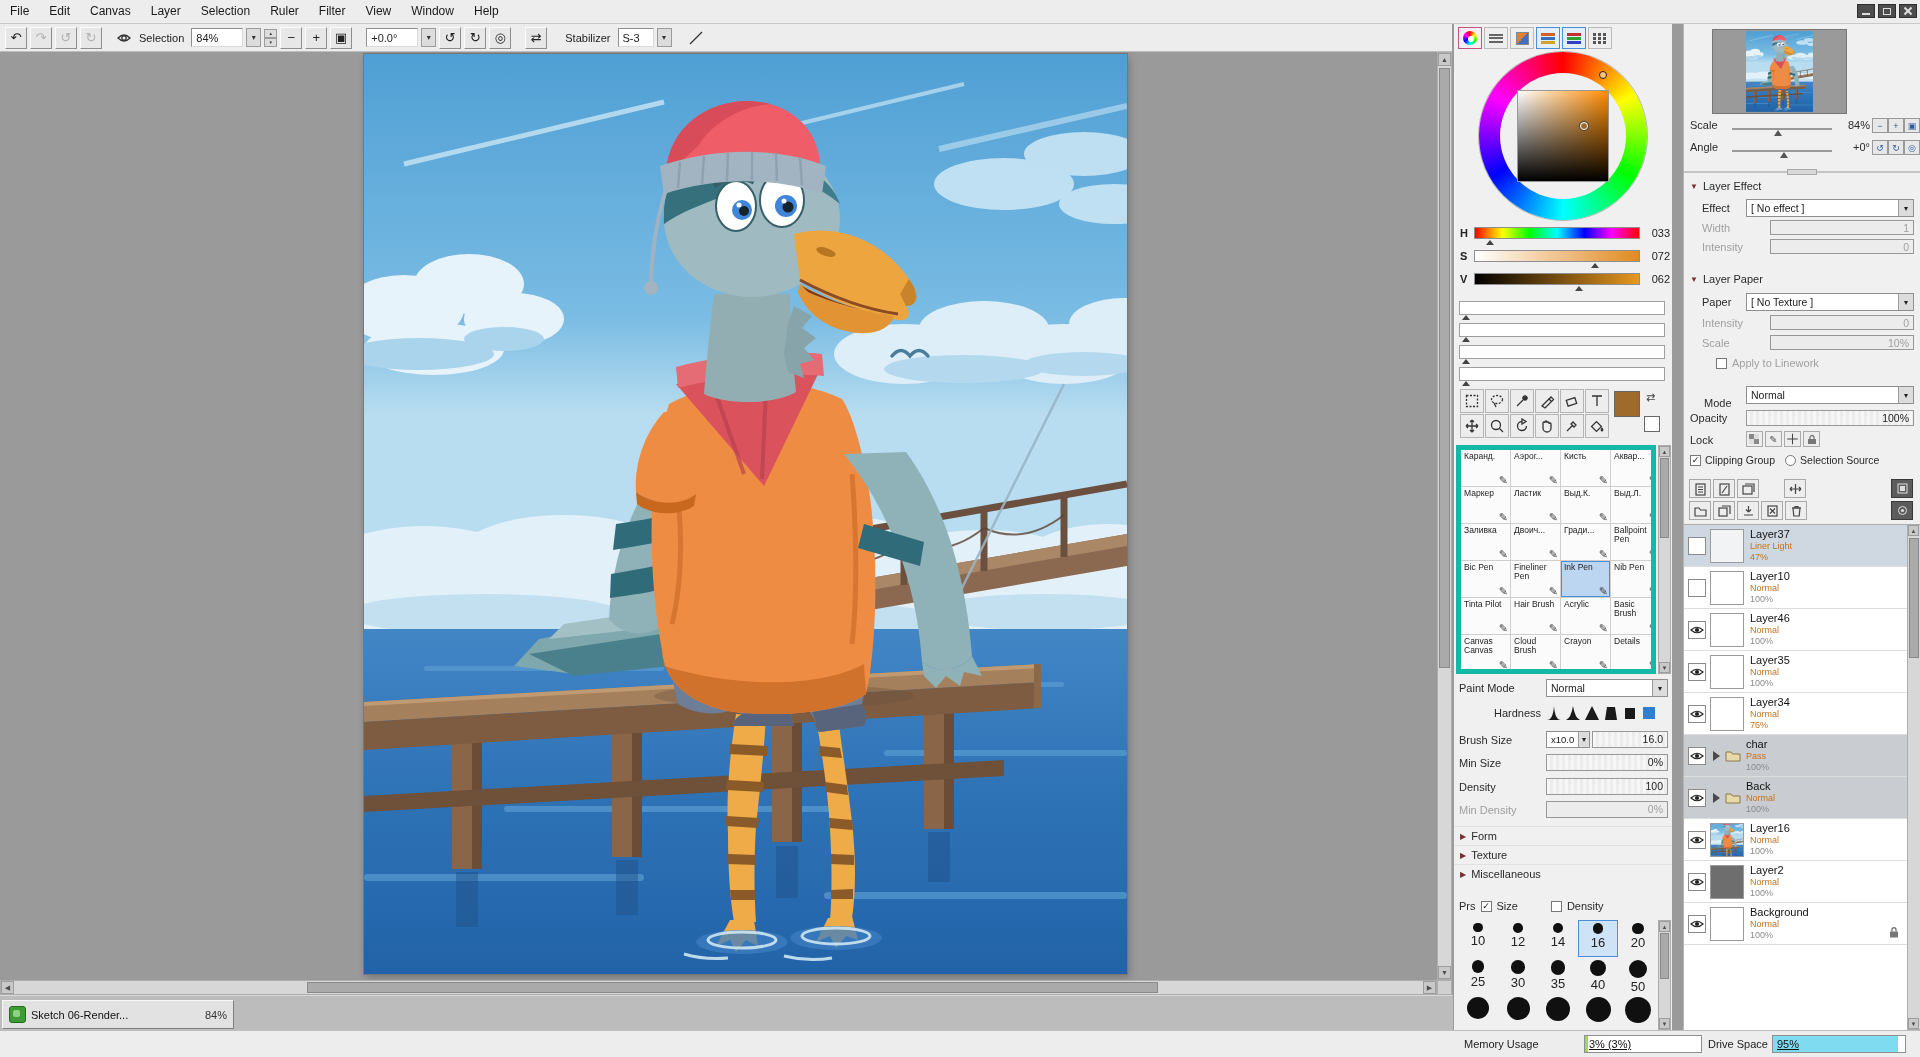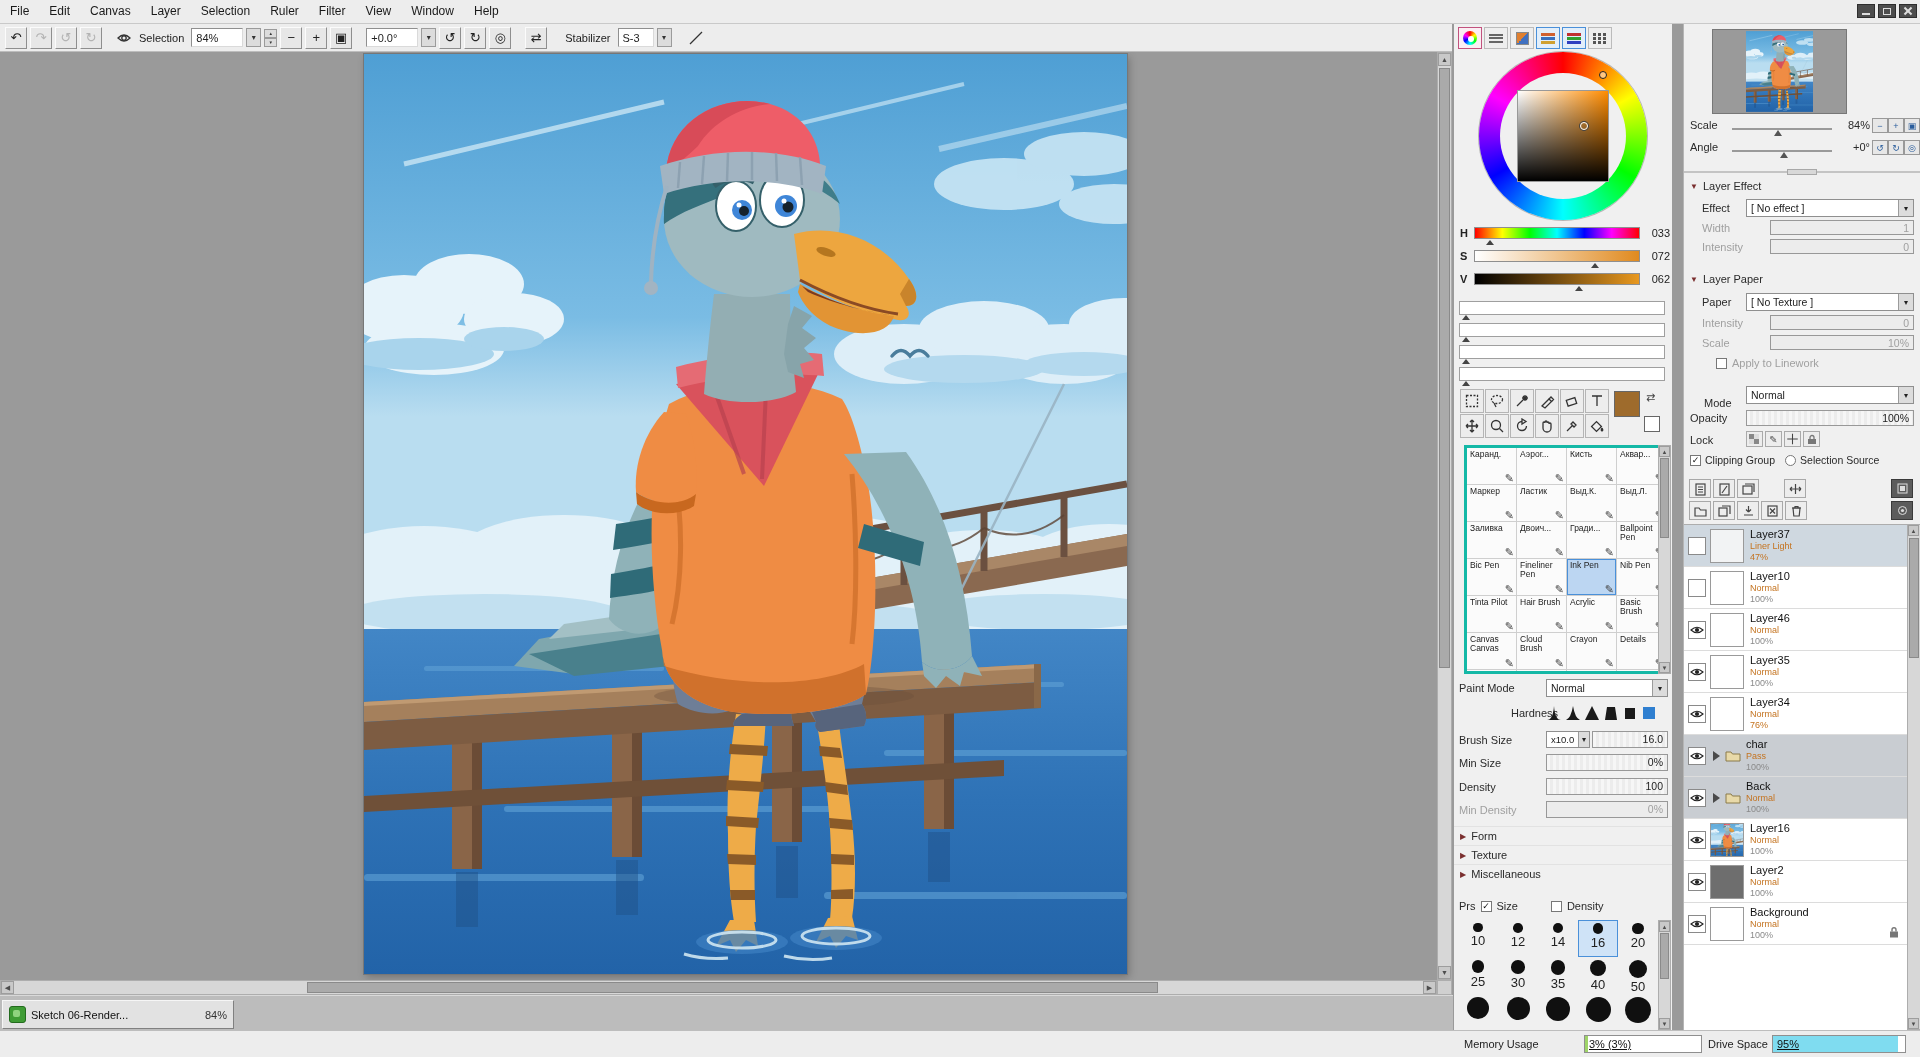--- a/index.html
+++ b/index.html
@@ -89,21 +89,21 @@
 .bar-val{background:linear-gradient(to right,#000,#e8981f);}
 .mixbar{position:absolute;left:5px;width:206px;height:14px;background:#fff;border:1px solid #9f9f9f;}
 .mixbar .mark{top:13px;left:2px;}
 
 .tool-btn{position:absolute;width:24px;height:24px;background:#ededed;border:1px solid #b5b5b5;display:flex;align-items:center;justify-content:center;}
 .tsvg{width:16px;height:16px;}
 .tsvg *{stroke:#333;fill:none;stroke-width:1.3;}
 .swatch-main{position:absolute;width:26px;height:26px;border:1px solid #666;}
 .swatch-sub{position:absolute;width:16px;height:16px;background:#fff;border:1px solid #666;}
 
-.brush-grid{position:absolute;left:10px;width:200px;display:grid;grid-template-columns:repeat(4,50px);grid-auto-rows:37px;overflow:hidden;border:3px solid #14b8a6;background:#0c4a6e;}
+.brush-grid{position:absolute;left:2px;width:200px;display:grid;grid-template-columns:repeat(4,50px);grid-auto-rows:37px;overflow:hidden;border:5px solid #14b8a6;background:#0c4a6e;}
 .brush-cell{position:relative;border-right:1px solid #cfcfcf;border-bottom:1px solid #cfcfcf;background:#fbfbfb;padding:2px 2px 0 3px;font-size:8.5px;line-height:1.1;color:#222;overflow:hidden;}
 .brush-cell.sel{background:#bcd6f2;box-shadow:inset 0 0 0 1px #4a90d9;}
 .brush-pen{position:absolute;right:2px;bottom:0;font-size:11px;color:#444;}
 
 .hshape{width:16px;height:16px;}
 
 .preset-grid{position:absolute;left:4px;width:200px;display:grid;grid-template-columns:repeat(5,40px);grid-auto-rows:37px;}
 .preset-cell{display:flex;flex-direction:column;align-items:center;justify-content:flex-start;padding-top:3px;gap:2px;}
 .preset-cell.sel{background:#cfe3f7;box-shadow:inset 0 0 0 1px #4a90d9;}
 .p-circle{background:#101010;border-radius:50%;}
@@ -820,21 +820,21 @@
           <span>▼</span>
         </div>
     </div>
 
     <div class="abs" style="left:5px;top:658px;"><span class="p-lbl">Paint Mode</span></div>
     <div class="dropdown" style="position:absolute;left:92px;top:655px;width:122px;">
       <span class="dtext">Normal</span>
       <span class="darr">▾</span>
     </div>
 
-    <div class="abs" style="left:21px;top:683px;padding-left:36px;"><span class="p-lbl">Hardness</span></div>
+    <div class="abs" style="left:4px;top:683px;padding-left:36px;"><span class="p-lbl">Hardness</span></div>
     <div class="abs" style="left:92px;top:681px;display:flex;gap:3px;">
       <svg class="hshape" viewBox="0 0 16 16">
           <path d="M1,15 Q7,15 8,1 Q9,15 15,15 Z" fill="#1a1a1a"></path>
         </svg>
       <svg class="hshape" viewBox="0 0 16 16">
           <path d="M1,15 Q6,13 8,1 Q10,13 15,15 Z" fill="#1a1a1a"></path>
         </svg>
       <svg class="hshape" viewBox="0 0 16 16">
           <path d="M1,15 L8,1 L15,15 Z" fill="#1a1a1a"></path>
         </svg>

